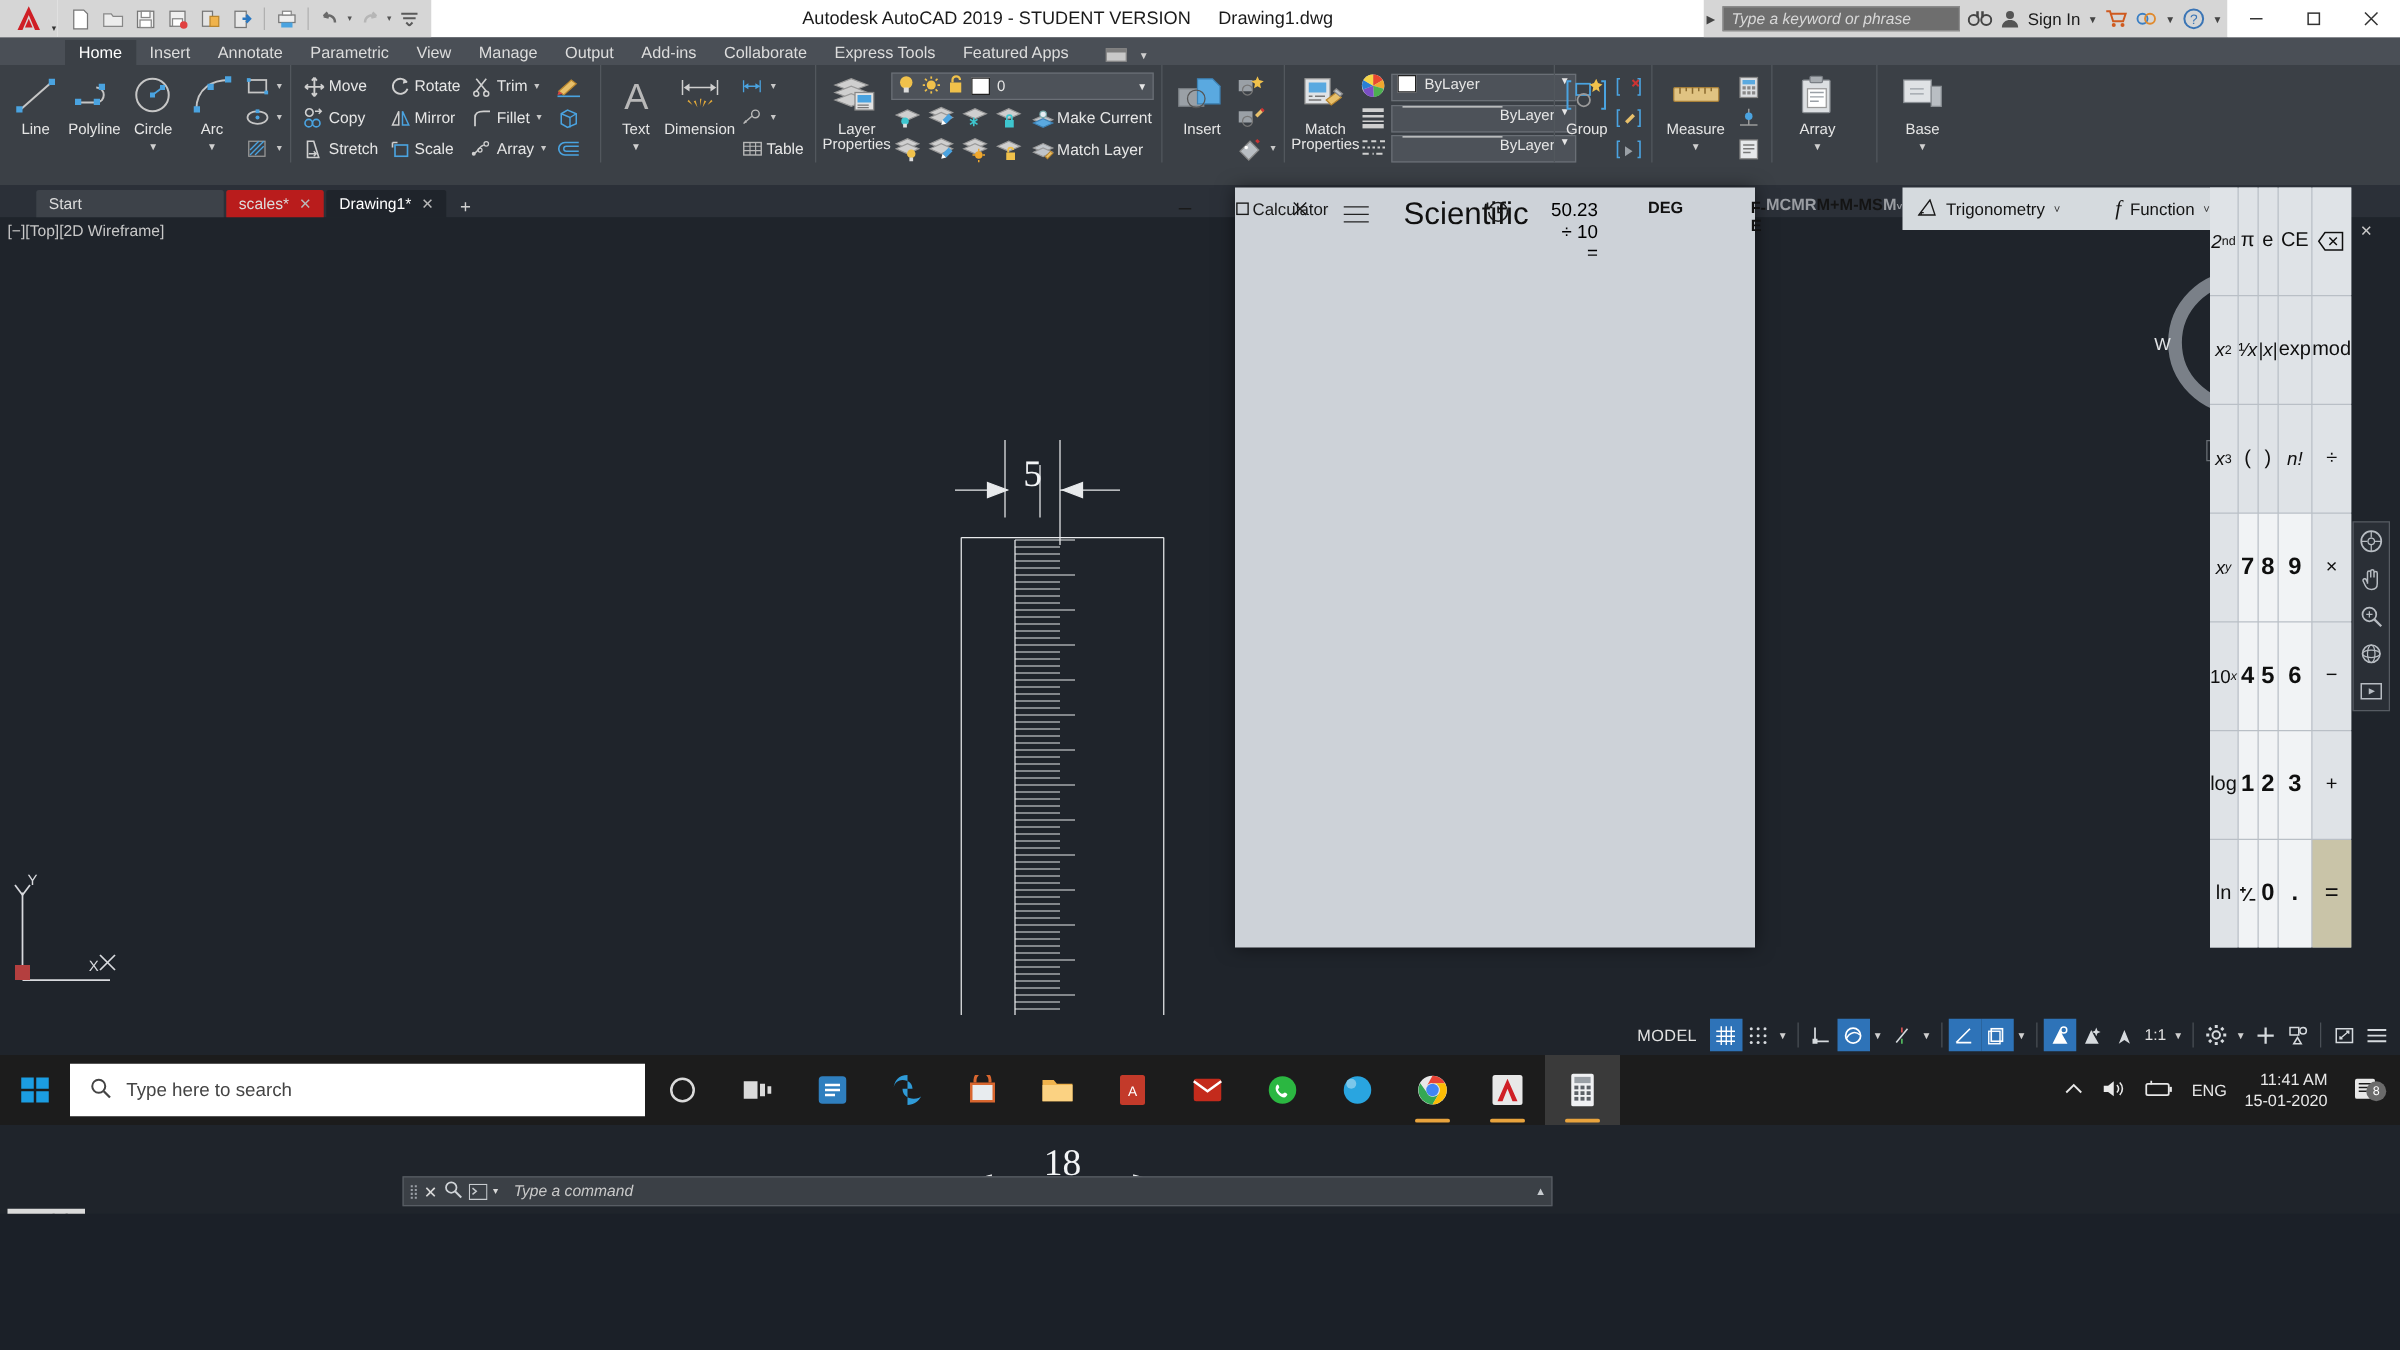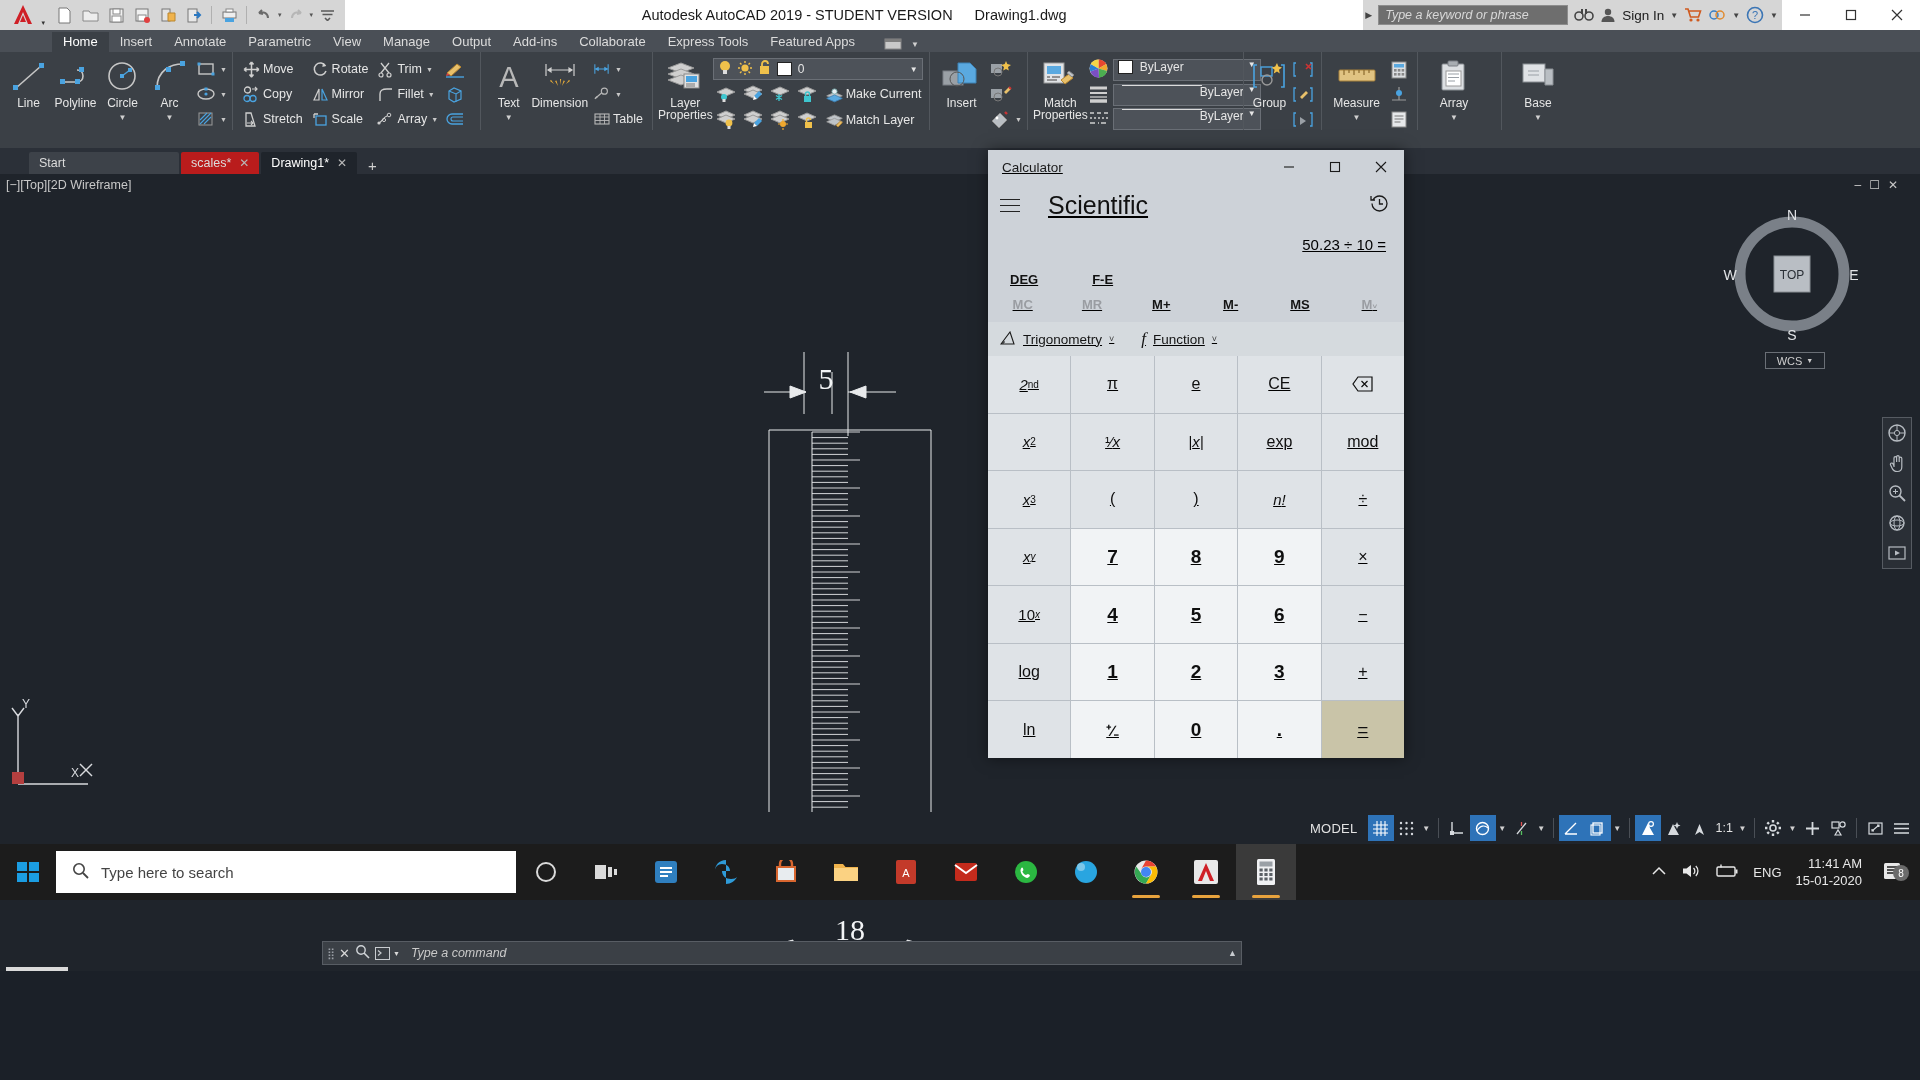--- a/index.html
+++ b/index.html
@@ -218,23 +218,22 @@
   .tray-notif { position:relative; width:34px; display:flex; align-items:center; justify-content:center; }
   .notif-badge {
     position:absolute; right:1px; bottom:2px; width:16px; height:16px; border-radius:50%;
     background:#6b6b6b; color:#fff; font-size:10px; display:flex; align-items:center; justify-content:center;
   }
 
   
   #calculator {
     position:absolute; left:988px; top:150px; width:416px; height:608px;
     background:#cdd2d8; box-shadow:0 0 14px rgba(0,0,0,0.5);
-    display:flex; flex-direction:column;
+    display:flex; 
     font-family:"Liberation Sans", sans-serif;
-    text-decoration:underline;
   }
   .calc-title {
     height:34px; display:flex; align-items:center; padding-left:14px;
     color:#1a1a1a; font-size:13.5px; position:relative;
   }
   .calc-wbtns { position:absolute; right:0; top:0; display:flex; }
   .calc-wbtn {
     width:46px; height:34px; display:flex; align-items:center; justify-content:center;
     color:#1a1a1a;
   }
@@ -256,21 +255,21 @@
   .calc-modes {
     display:flex; padding:8px 0 4px 22px; gap:54px; font-size:13px; color:#111; font-weight:bold;
   }
   .calc-mem {
     display:flex; padding:6px 0 10px 0; font-size:13px; font-weight:bold;
   }
   .mem-btn { flex:1; text-align:center; color:#141414; }
   .mem-btn.dim { color:#9a9da2; font-weight:bold; }
 
   .calc-funcbar {
-    height:34px; background:#d5dade; display:flex; align-items:center; gap:27px;
+    height:34px; background:#d5dade; display:flex; align-items:center; gap:44px;
     padding-left:12px; font-size:13.5px; color:#141414;
   }
   .fb-item { display:flex; align-items:center; gap:7px; }
   .fb-car { font-size:9px; color:#333; }
 
   .calc-pad { flex:1; display:grid; grid-template-columns:repeat(5,1fr); grid-auto-rows:1fr; gap:1px; background:#b9bfc6; }
   .key {
     background:#dfe3e7; display:flex; align-items:center; justify-content:center;
     color:#0f0f0f; font-size:16px;
   }

